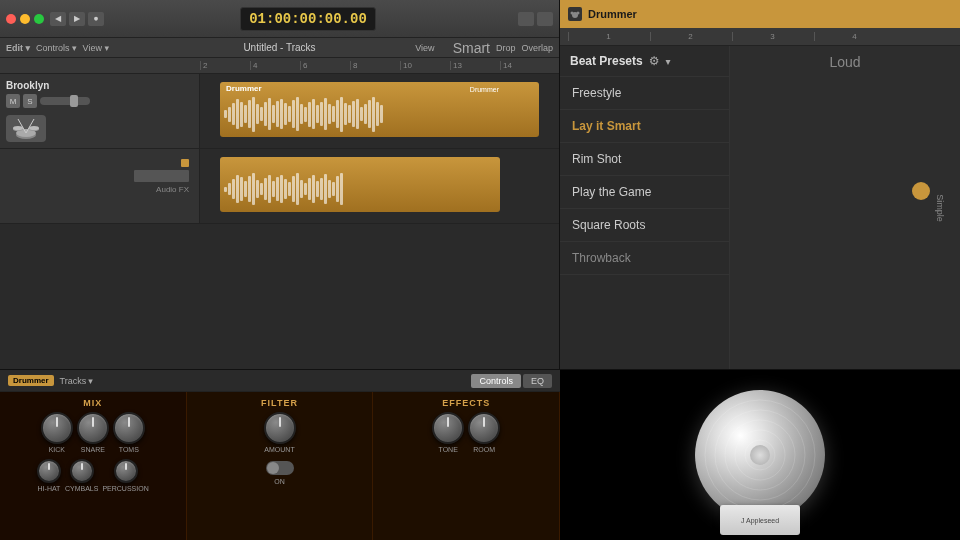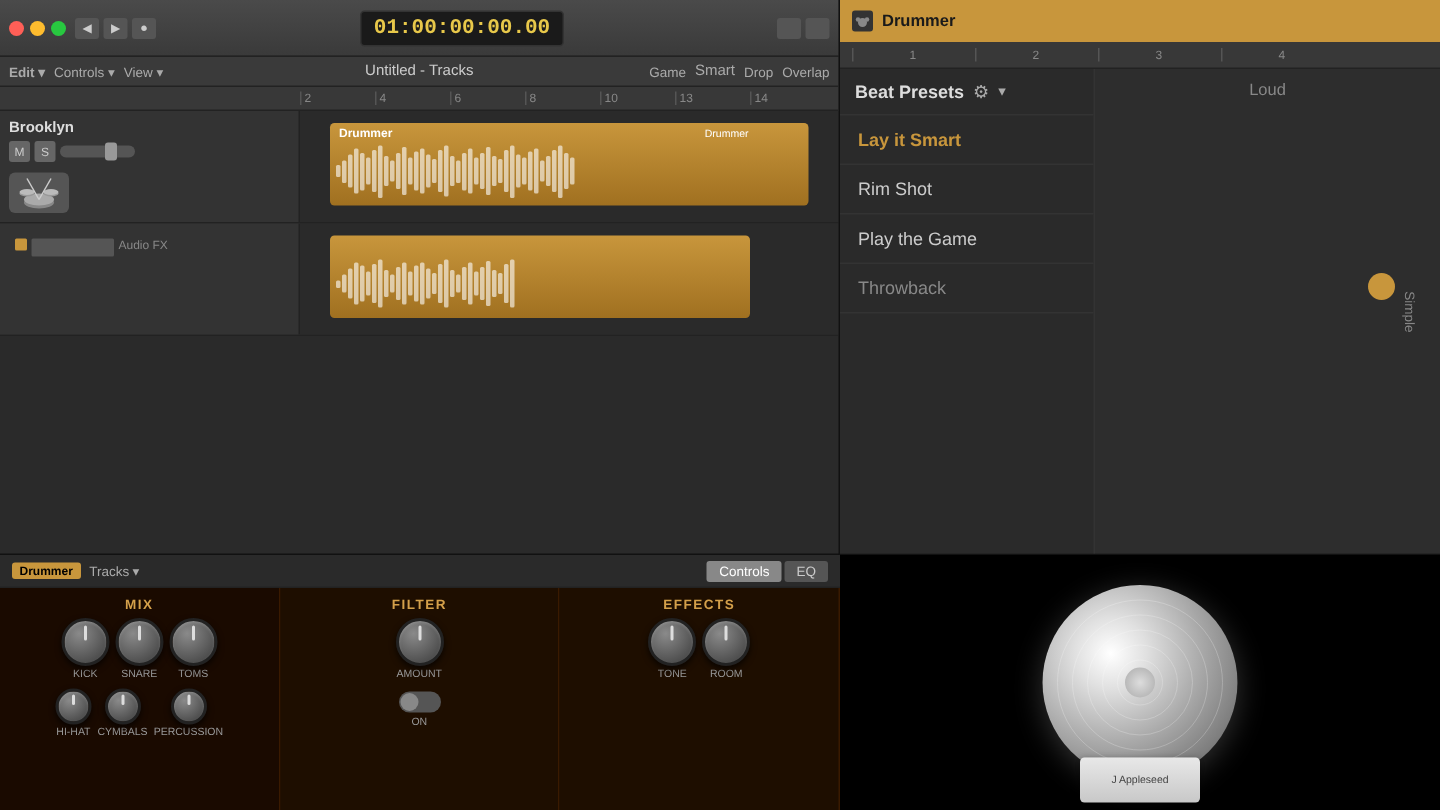--- a/index.html
+++ b/index.html
@@ -325,21 +325,21 @@
       position: absolute;
       right: 30px;
       top: 45%;
       transform: translateY(-50%);
     }
     .xy-label-loud {
       position: absolute;
       top: 8px;
       left: 50%;
       transform: translateX(-50%);
-      font-size: 11px;
+      font-size: 14px;
       color: #888;
     }
     .xy-label-simple {
       position: absolute;
       right: 6px;
       top: 50%;
       transform: translateY(-50%) rotate(90deg);
       font-size: 9px;
       color: #888;
     }
@@ -506,22 +506,22 @@
         <div style="width:16px;height:14px;background:#555;border-radius:2px;"></div>
       </div>
       <span class="daw-toolbar-title">Untitled - Tracks</span>
     </div>
 
     <div class="daw-toolbar2">
       <span style="color:#aaa;font-size:9px;font-weight:bold;">Edit ▾</span>
       <span style="color:#aaa;font-size:9px;cursor:pointer;">Controls ▾</span>
       <span style="color:#aaa;font-size:9px;cursor:pointer;">View ▾</span>
       <div style="margin-left:auto;display:flex;gap:6px;align-items:center;">
-        <span style="font-size:9px;color:#aaa;">Game</span>
-        <span style="font-size:10px;color:#aaa;">Smart</span>
+        <span style="font-size:9px;color:#aaa;">View</span>
+        <span style="font-size:14px;color:#aaa;margin-left:12px;">Smart</span>
         <span style="font-size:9px;color:#aaa;">Drop</span>
         <span style="font-size:9px;color:#aaa;">Overlap</span>
       </div>
     </div>
 
     <div class="timeline-ruler">
       <div class="ruler-marks">
         <div class="ruler-mark">2</div>
         <div class="ruler-mark">4</div>
         <div class="ruler-mark">6</div>
@@ -604,21 +604,21 @@
                 <div class="waveform-bar" style="height:35px;"></div>
                 <div class="waveform-bar" style="height:24px;"></div>
                 <div class="waveform-bar" style="height:18px;"></div>
             </div>
           </div>
         </div>
       </div>
 
       <div class="track-row">
         <div class="track-header">
-          <div style="display:flex;flex-direction:row;gap:3px;padding:4px;">
+          <div style="display:flex;flex-direction:column;gap:3px;padding:4px;align-items:flex-end;">
             <div style="display:flex;gap:3px;">
               <div style="width:8px;height:8px;background:#c8963c;border-radius:1px;"></div>
             </div>
             <div style="width:55px;height:12px;background:#555;border-radius:1px;"></div>
             <div style="font-size:8px;color:#888;">Audio FX</div>
           </div>
         </div>
         <div class="track-content">
           <div class="audio-clip">
             <div class="waveform">
@@ -680,28 +680,34 @@
 
     <div class="drummer-main">
 
       <div class="presets-panel">
         <div class="presets-header">
           <span class="presets-title">Beat Presets</span>
           <span class="gear-icon">⚙</span>
           <span class="chevron-icon">▾</span>
         </div>
 
+        <div class="preset-item">
+          <span>Freestyle</span>
+        </div>
         <div class="preset-item selected">
           <span>Lay it Smart</span>
         </div>
         <div class="preset-item">
           <span>Rim Shot</span>
         </div>
         <div class="preset-item">
           <span>Play the Game</span>
+        </div>
+        <div class="preset-item">
+          <span>Square Roots</span>
         </div>
         <div class="preset-item" style="color:#888;">
           <span>Throwback</span>
         </div>
       </div>
 
       <div class="xy-pad">
         <div class="xy-pad-area">
           <span class="xy-label-loud">Loud</span>
           <span class="xy-label-simple">Simple</span>

